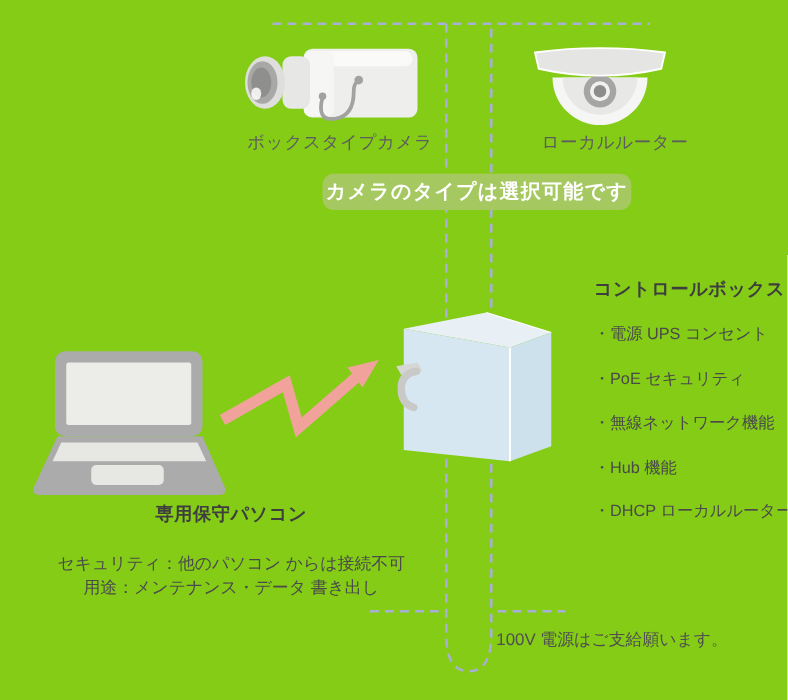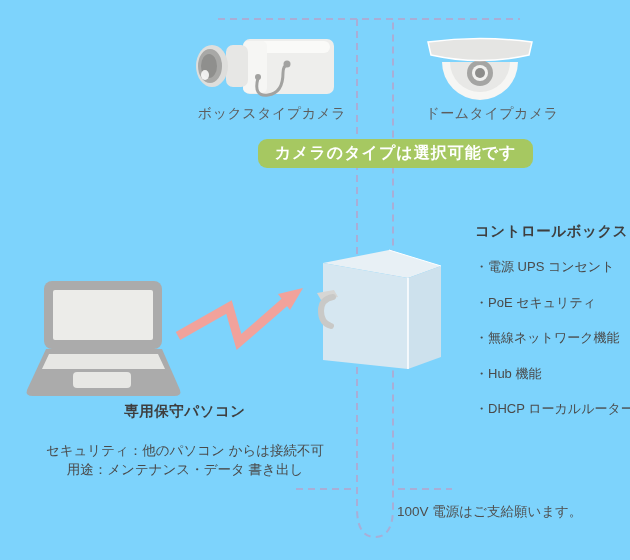--- a/index.html
+++ b/index.html
@@ -1,28 +1,28 @@
 <!DOCTYPE html>
 <html><head>
 <meta charset="utf-8">
 <style>
   html,body{margin:0;padding:0;background:#fff;}
   .canvas{
-    position:relative;width:630px;height:560px;background:#7dd3fc;overflow:hidden;
+    position:relative;width:630px;height:560px;background:#84cc16;overflow:hidden;
     font-family:"Liberation Sans","DejaVu Sans",sans-serif;color:#4d4d4d;
   }
   .art{position:absolute;left:0;top:0;z-index:1;}
   .txt{position:absolute;z-index:3;}
   .cam-label{
     top:105px;width:160px;text-align:center;font-size:14px;color:#5d5d5d;letter-spacing:.5px;white-space:nowrap;
   }
   .cam-label.box{left:192px;}
   .cam-label.dome{left:412px;}
   .banner{
-    position:absolute;left:258px;top:139px;width:275px;height:29px;z-index:3;
+    position:absolute;left:258px;top:139px;width:247px;height:29px;z-index:3;
     background:#a6c861;border-radius:9px;display:flex;align-items:center;justify-content:center;
     color:#ffffff;font-weight:bold;font-size:16px;letter-spacing:1px;white-space:nowrap;
   }
   .cb-block{left:475px;top:222px;width:175px;}
   .cb-title{font-size:14.5px;font-weight:bold;color:#3e3e3e;letter-spacing:.5px;white-space:nowrap;}
   .cb-list{list-style:none;margin:10px 0 0 0;padding:0;font-size:13px;line-height:19.5px;color:#4a4a4a;}
   .cb-list li{white-space:nowrap;margin-top:16px;}
   .pc-block{left:20px;top:402px;width:330px;text-align:center;}
   .pc-title{font-size:14.5px;font-weight:bold;color:#3e3e3e;letter-spacing:.5px;white-space:nowrap;}
   .pc-lines{margin-top:20px;font-size:13.5px;line-height:19px;color:#4a4a4a;}
@@ -84,21 +84,21 @@
       <rect x="73" y="372" width="58" height="16" rx="4" fill="#e7e7e4"></rect>
     </g>
 
     <g>
       <path d="M178 336 L229 307 L239 342 L286 301" stroke="#f1a29b" stroke-width="9" fill="none"></path>
       <path d="M303 288 L290 310 L278 294 Z" fill="#f1a29b"></path>
     </g>
   </svg>
 
   <div class="txt cam-label box">ボックスタイプカメラ</div>
-  <div class="txt cam-label dome">ドームタイプカメラ</div>
+  <div class="txt cam-label dome">ローカルルーター</div>
 
   <div class="banner">
     <span>カメラのタイプは選択可能です</span>
   </div>
 
   <div class="txt cb-block">
     <div class="cb-title">コントロールボックス</div>
     <ul class="cb-list">
       <li>・電源 UPS コンセント</li>
       <li>・PoE セキュリティ</li>

